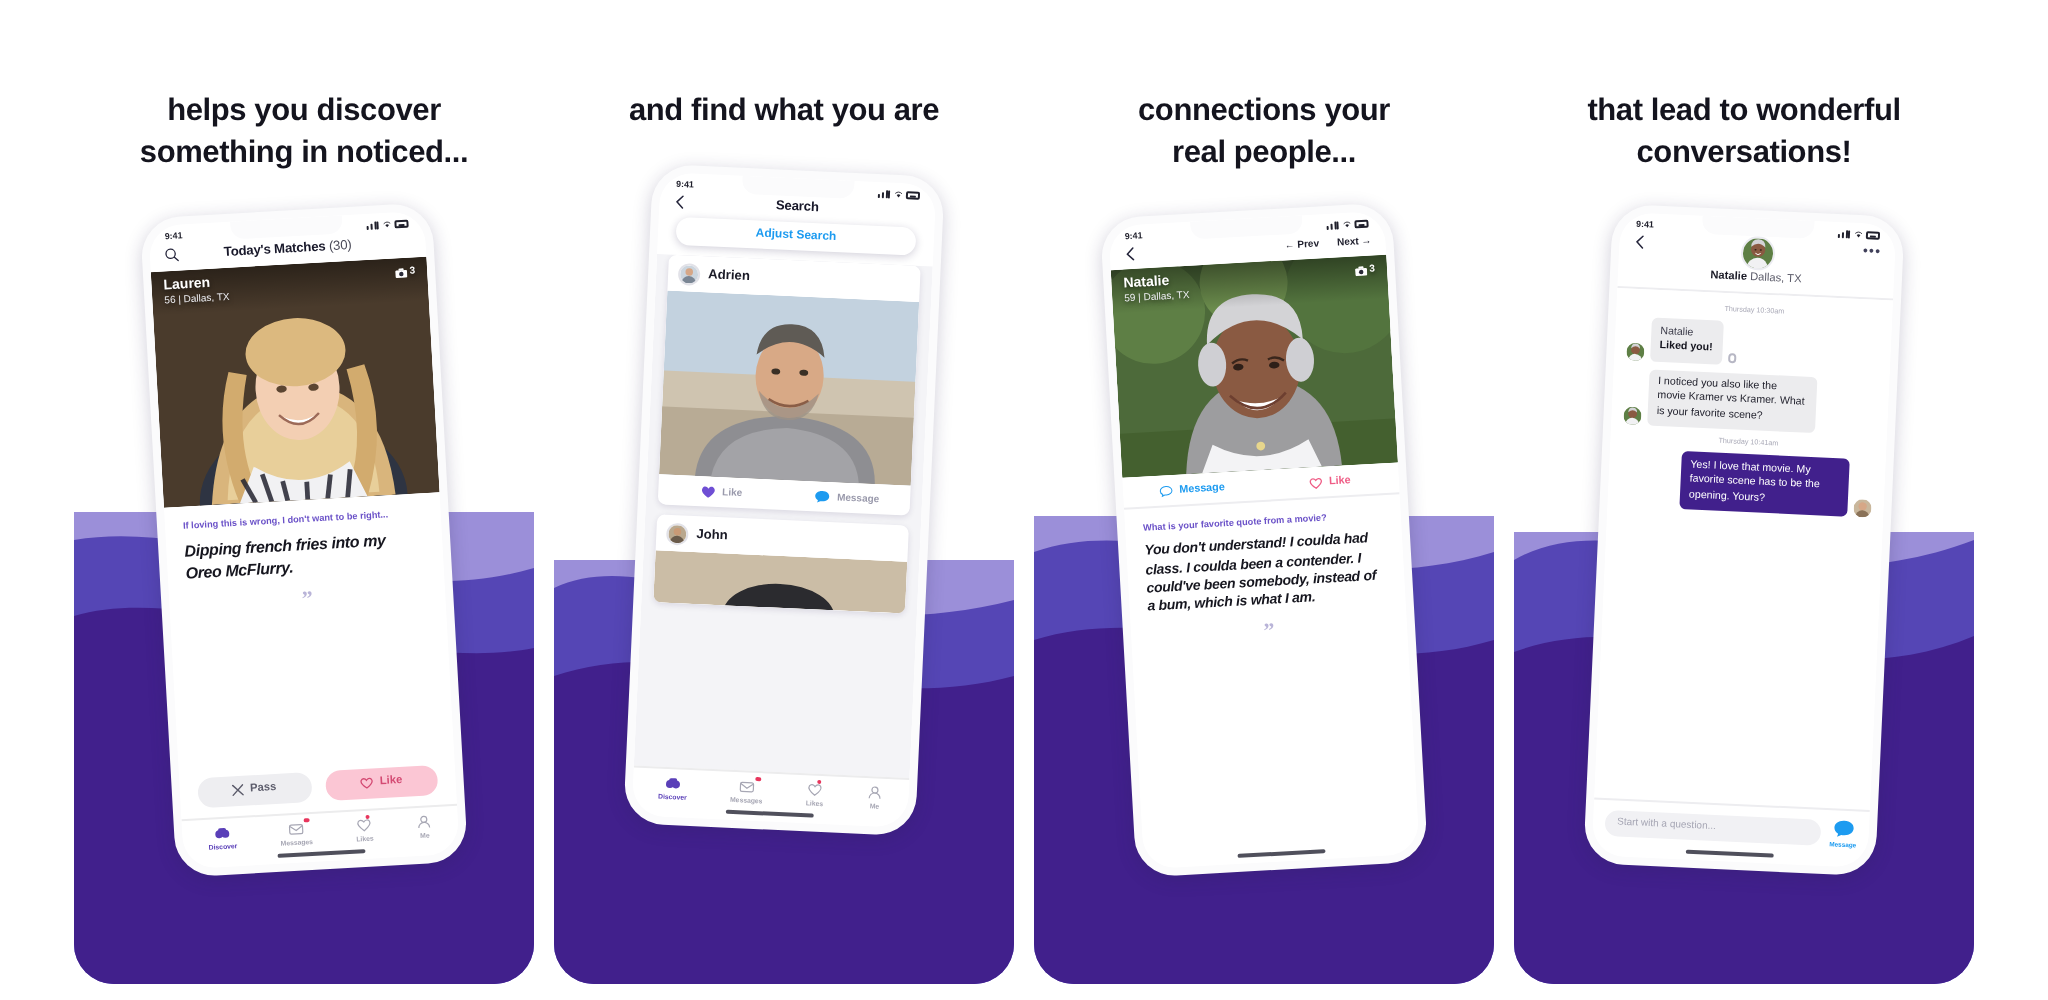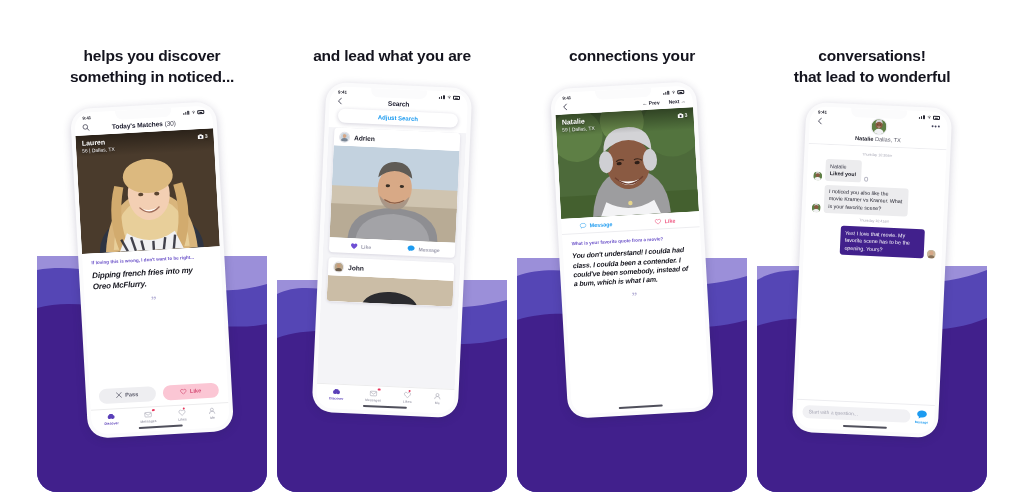--- a/index.html
+++ b/index.html
@@ -374,21 +374,21 @@
   <div class="panel">
     <div class="panel-waves">
       <svg viewBox="0 0 230 484" preserveAspectRatio="none">
         <path d="M0,272 L230,272 L230,484 L0,484 Z" fill="#9b8fd9"></path>
         <path d="M0,286 C50,262 120,320 230,292 L230,484 L0,484 Z" fill="#5546b5"></path>
         <path d="M0,330 C70,306 150,352 230,330 L230,484 L0,484 Z" fill="#41208c"></path>
       </svg>
     </div>
 
     <div class="headline">
-      <div>and lead what you are</div>
+      <div>and find what you are</div>
     </div>
 
     <div class="phone-wrap">
       <div class="phone tilt-r">
         <div class="screen">
           <div class="notch"></div>
 
           <div class="statusbar">
             <span>9:41</span>
             <span class="sb-icons">
@@ -526,20 +526,21 @@
     <div class="panel-waves">
       <svg viewBox="0 0 230 484" preserveAspectRatio="none">
         <path d="M0,250 L230,250 L230,484 L0,484 Z" fill="#9b8fd9"></path>
         <path d="M0,268 C60,246 140,296 230,268 L230,484 L0,484 Z" fill="#5546b5"></path>
         <path d="M0,312 C70,290 150,336 230,312 L230,484 L0,484 Z" fill="#41208c"></path>
       </svg>
     </div>
 
     <div class="headline">
       <div>connections your</div>
+      <div>real people...</div>
     </div>
 
     <div class="phone-wrap">
       <div class="phone tilt-l">
         <div class="screen">
           <div class="notch"></div>
 
           <div class="statusbar">
             <span>9:41</span>
             <span class="sb-icons">
@@ -635,22 +636,22 @@
   <div class="panel">
     <div class="panel-waves">
       <svg viewBox="0 0 230 484" preserveAspectRatio="none">
         <path d="M0,258 L230,258 L230,484 L0,484 Z" fill="#9b8fd9"></path>
         <path d="M0,272 C55,240 130,300 230,262 L230,484 L0,484 Z" fill="#5546b5"></path>
         <path d="M0,318 C70,292 150,344 230,310 L230,484 L0,484 Z" fill="#41208c"></path>
       </svg>
     </div>
 
     <div class="headline">
+      <div>that lead to wonderful</div>
       <div>conversations!</div>
-      <div>that lead to wonderful</div>
     </div>
 
     <div class="phone-wrap">
       <div class="phone tilt-r">
         <div class="screen">
           <div class="notch"></div>
 
           <div class="statusbar">
             <span>9:41</span>
             <span class="sb-icons">

